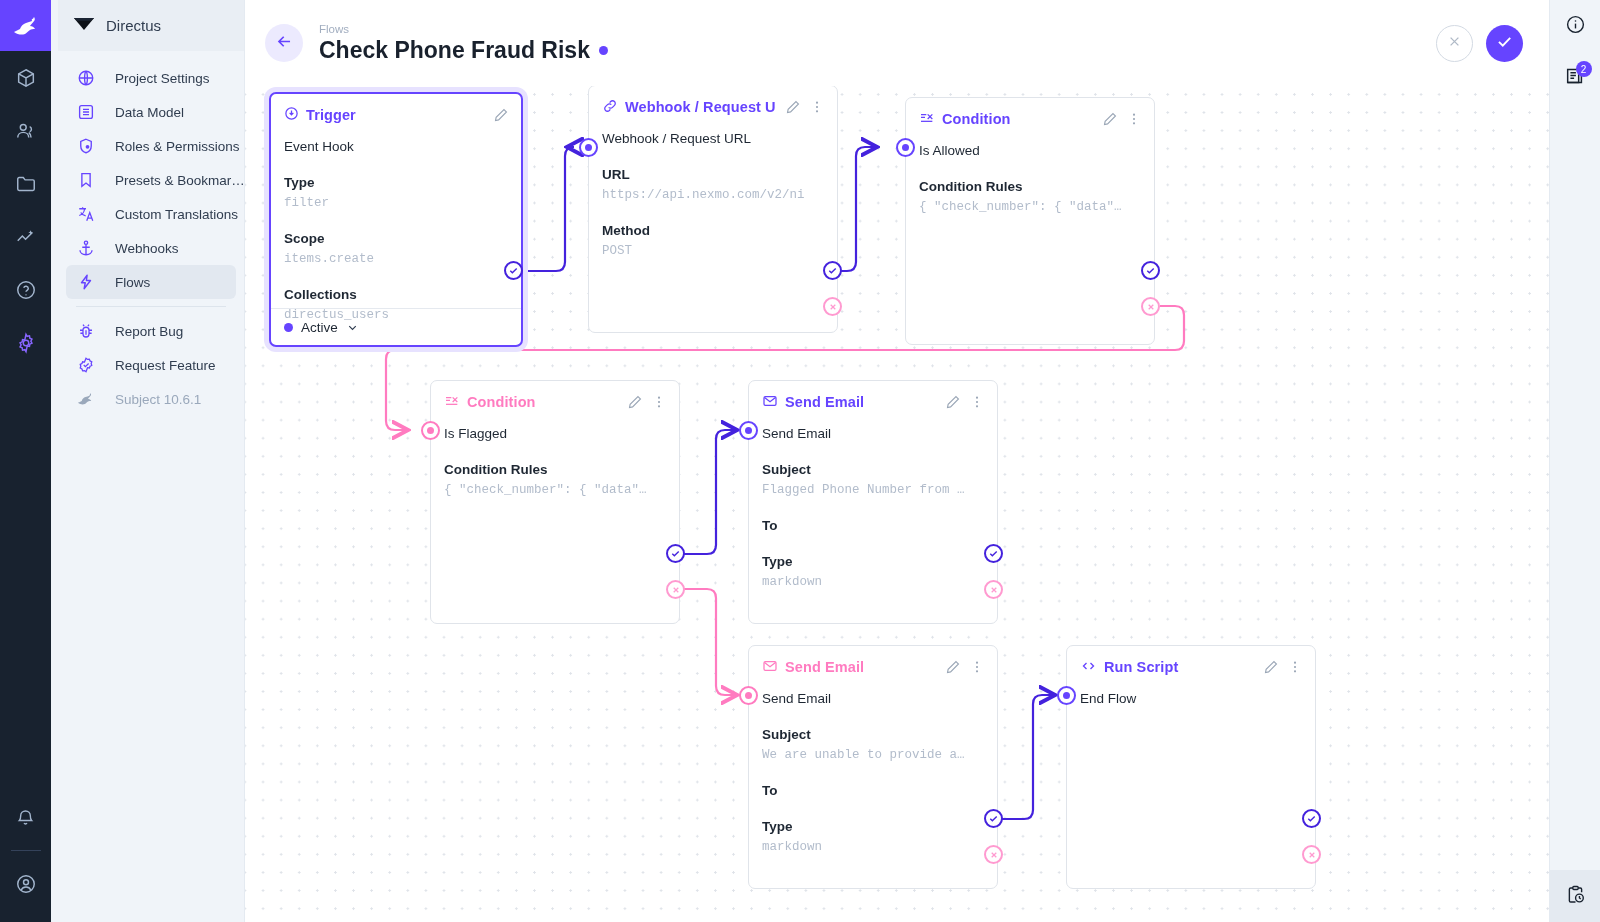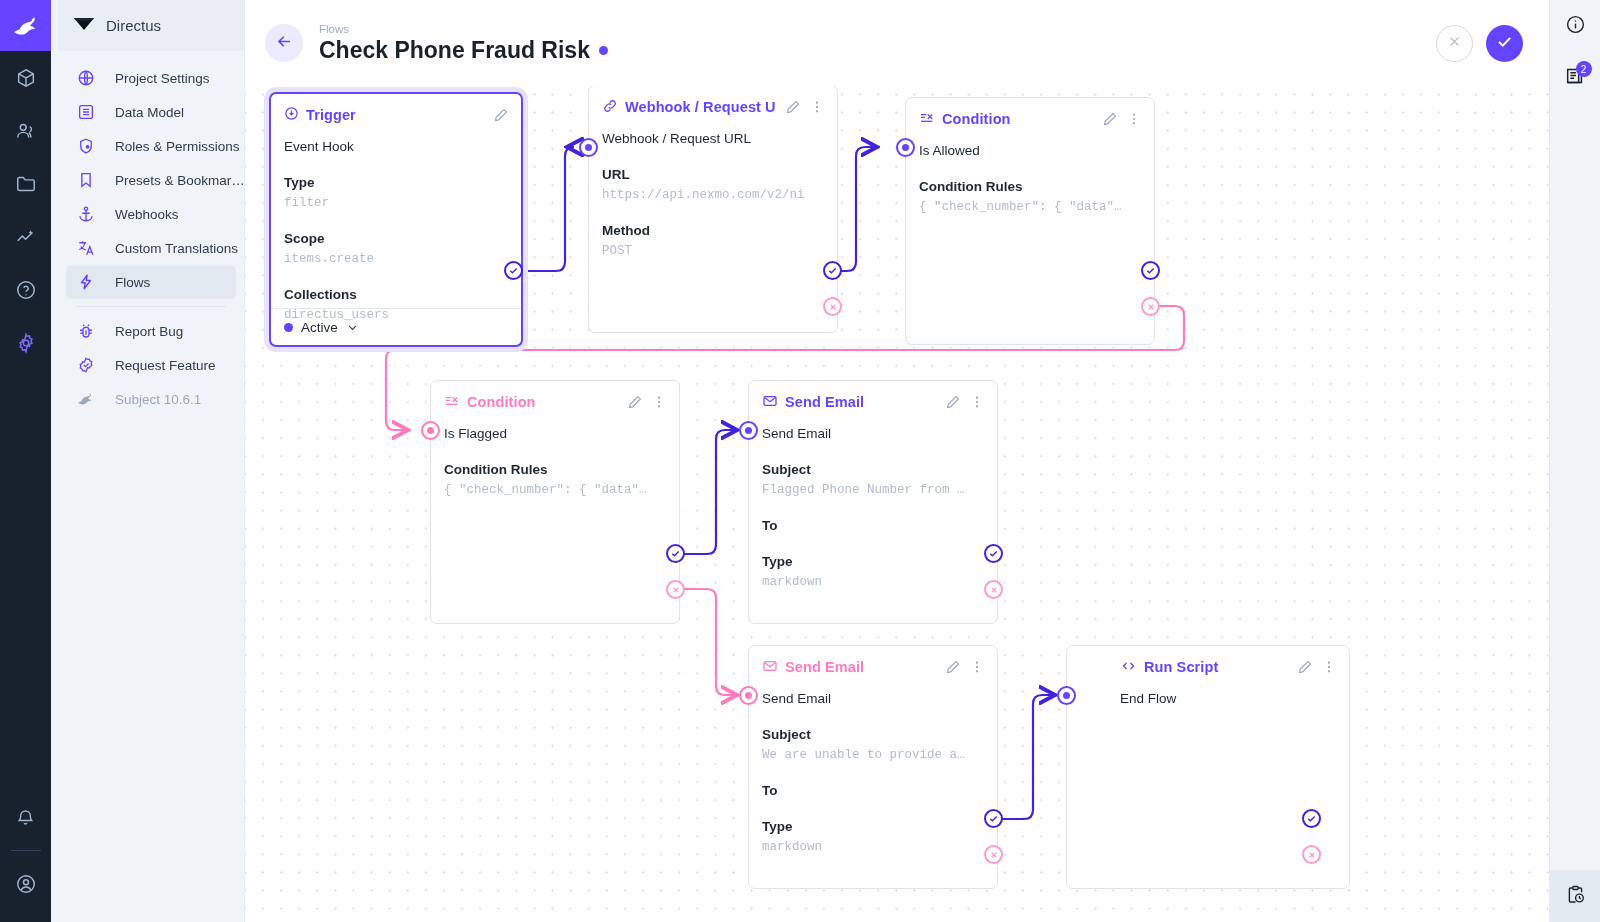--- a/index.html
+++ b/index.html
@@ -259,35 +259,35 @@
       <div class="nav-item">
         <span class="ico">
           <svg width="18" height="18" viewBox="0 0 24 24" fill="none" stroke="currentColor" stroke-width="1.8">
             <path d="M6.5 3.5h11v17l-5.5-4.5L6.5 20.5z"></path>
           </svg>
         </span>
         <span>Presets &amp; Bookmar…</span>
       </div>
       <div class="nav-item">
         <span class="ico">
+          <svg width="18" height="18" viewBox="0 0 24 24" fill="none" stroke="currentColor" stroke-width="1.7">
+            <path d="M3 5h9M7.5 3v2M10 5c0 4-3 8-7 9M5 10c1.5 2.5 4 4 6.5 4.5"></path>
+            <path d="M13 21l4-11 4 11M14.6 17.5h4.8"></path>
+          </svg>
+        </span>
+        <span>Custom Translations</span>
+      </div>
+      <div class="nav-item">
+        <span class="ico">
           <svg width="18" height="18" viewBox="0 0 24 24" fill="none" stroke="currentColor" stroke-width="1.8">
             <circle cx="12" cy="5" r="2.2"></circle>
               <path d="M12 7.2V21M7 11H17M4 15c0 3.5 3.5 6 8 6s8-2.5 8-6"></path>
           </svg>
         </span>
         <span>Webhooks</span>
-      </div>
-      <div class="nav-item">
-        <span class="ico">
-          <svg width="18" height="18" viewBox="0 0 24 24" fill="none" stroke="currentColor" stroke-width="1.7">
-            <path d="M3 5h9M7.5 3v2M10 5c0 4-3 8-7 9M5 10c1.5 2.5 4 4 6.5 4.5"></path>
-            <path d="M13 21l4-11 4 11M14.6 17.5h4.8"></path>
-          </svg>
-        </span>
-        <span>Custom Translations</span>
       </div>
       <div class="nav-item active">
         <span class="ico">
           <svg width="18" height="18" viewBox="0 0 24 24" fill="none" stroke="currentColor" stroke-width="1.9" stroke-linejoin="round">
             <path d="M13.5 3L6 13h5l-1.5 8L18 10h-5.5z"></path>
           </svg>
         </span>
         <span>Flows</span>
       </div>
 
@@ -617,21 +617,21 @@
       <svg width="11" height="11" viewBox="0 0 24 24" fill="none" stroke="currentColor" stroke-width="3">
           <path d="M5 12.5l4.5 4.5L19 7.5"></path>
         </svg>
     </div>
     <div class="handle reject" style="left:739px; top:845px;">
       <svg width="10" height="10" viewBox="0 0 24 24" fill="none" stroke="currentColor" stroke-width="3">
           <path d="M6.5 6.5l11 11M17.5 6.5l-11 11"></path>
         </svg>
     </div>
 
-    <div class="node" style="left:821px; top:645px; width:284px; height:244px;padding-left:40px;">
+    <div class="node" style="left:821px; top:645px; width:250px; height:244px;">
       <div class="node-head">
         <span class="node-type purple">
           <span>
             <svg width="17" height="16" viewBox="0 0 24 24" fill="none" stroke="currentColor" stroke-width="2">
                 <path d="M9 7.5L4.5 12 9 16.5M15 7.5L19.5 12 15 16.5"></path>
               </svg>
           </span>
           <span>Run Script</span>
         </span>
         <div class="node-head-actions">

